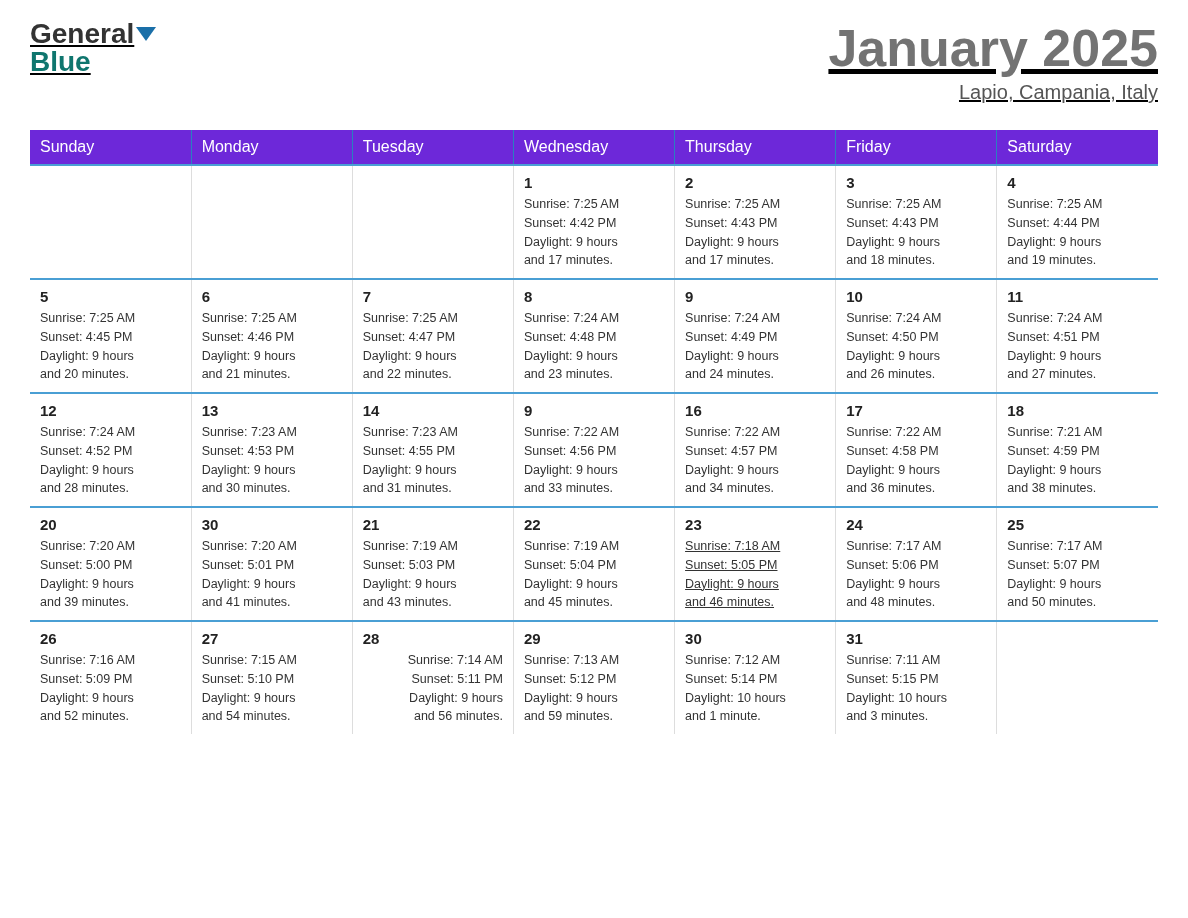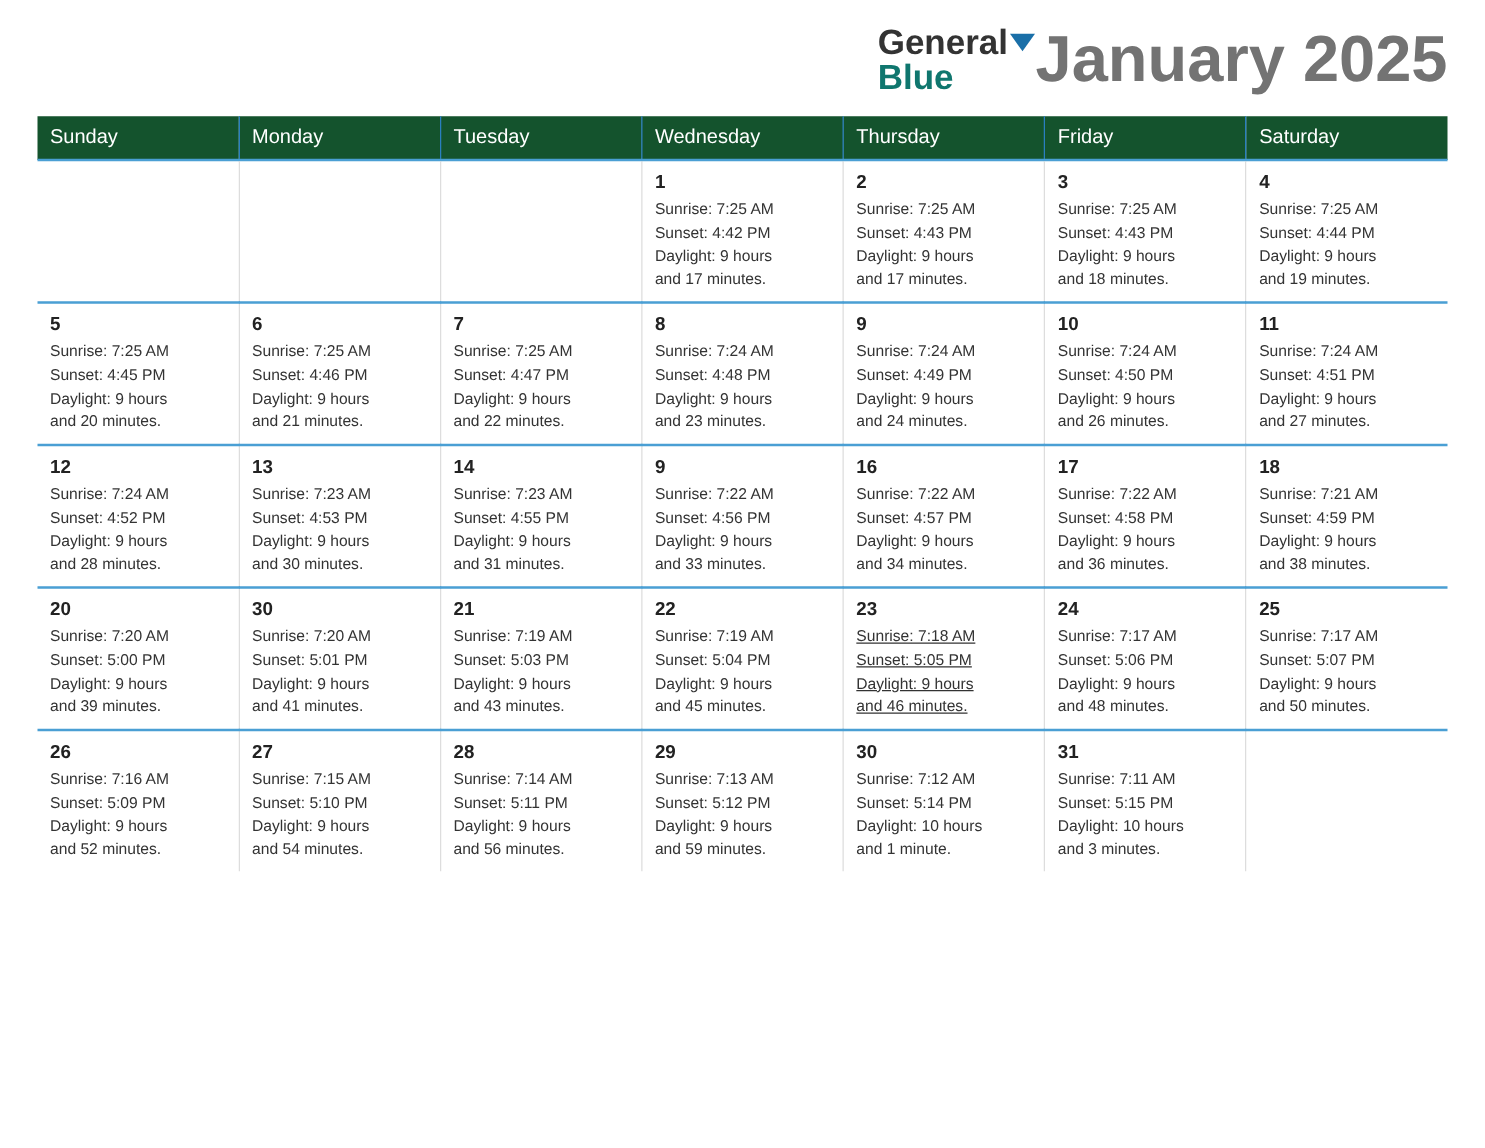--- a/index.html
+++ b/index.html
@@ -5,23 +5,24 @@
     * { box-sizing: border-box; margin: 0; padding: 0; }
     body {
       background: #fff;
       font-family: Arial, Helvetica, sans-serif;
       padding: 20px 30px;
       width: 1188px;
       min-height: 918px;
     }
     .header {
       display: flex;
-      justify-content: flex-end;
+      justify-content: space-between;
       align-items: flex-start;
-      margin-bottom: 16px;
+      margin-bottom: 26px;
+      text-decoration: underline;
     }
     .logo {
       display: flex;
       align-items: flex-end;
       font-size: 28px;
       font-weight: bold;
       color: #333;
       line-height: 1;
     }
     .logo-general { color: #333; }
@@ -49,21 +50,21 @@
     .location {
       font-size: 20px;
       color: #555;
       margin-top: 4px;
     }
     table {
       width: 100%;
       border-collapse: collapse;
     }
     thead tr {
-      background-color: #14532d;
+      background-color: #6d28d9;
     }
     thead th {
       color: #fff;
       font-size: 16px;
       font-weight: normal;
       padding: 8px 10px;
       text-align: left;
       border-right: 1px solid #2a7fc0;
     }
     thead th:last-child { border-right: none; }
@@ -99,20 +100,21 @@
 
 <div class="header">
   <div class="logo">
     <span>
       <span class="logo-general">General</span><span class="logo-triangle"></span><br>
       <span class="logo-blue">Blue</span>
     </span>
   </div>
   <div class="title-block">
     <div class="month-title">January 2025</div>
+    <div class="location">Lapio, Campania, Italy</div>
   </div>
 </div>
 
 <table>
   <thead>
     <tr>
     <th>Sunday</th>
         <th>Monday</th>
         <th>Tuesday</th>
         <th>Wednesday</th>
@@ -318,21 +320,21 @@
         </td>
         <td>
           <div class="day-num">27</div>
           <div class="day-info" style="white-space: pre-line;">Sunrise: 7:15 AM
 Sunset: 5:10 PM
 Daylight: 9 hours
 and 54 minutes.</div>
         </td>
         <td>
           <div class="day-num">28</div>
-          <div class="day-info" style="white-space: pre-line;">Sunrise: 7:14 AM
+          <div class="day-info" style="white-space: pre-line; text-align: right;">Sunrise: 7:14 AM
 Sunset: 5:11 PM
 Daylight: 9 hours
 and 56 minutes.</div>
         </td>
         <td>
           <div class="day-num">29</div>
           <div class="day-info" style="white-space: pre-line;">Sunrise: 7:13 AM
 Sunset: 5:12 PM
 Daylight: 9 hours
 and 59 minutes.</div>

